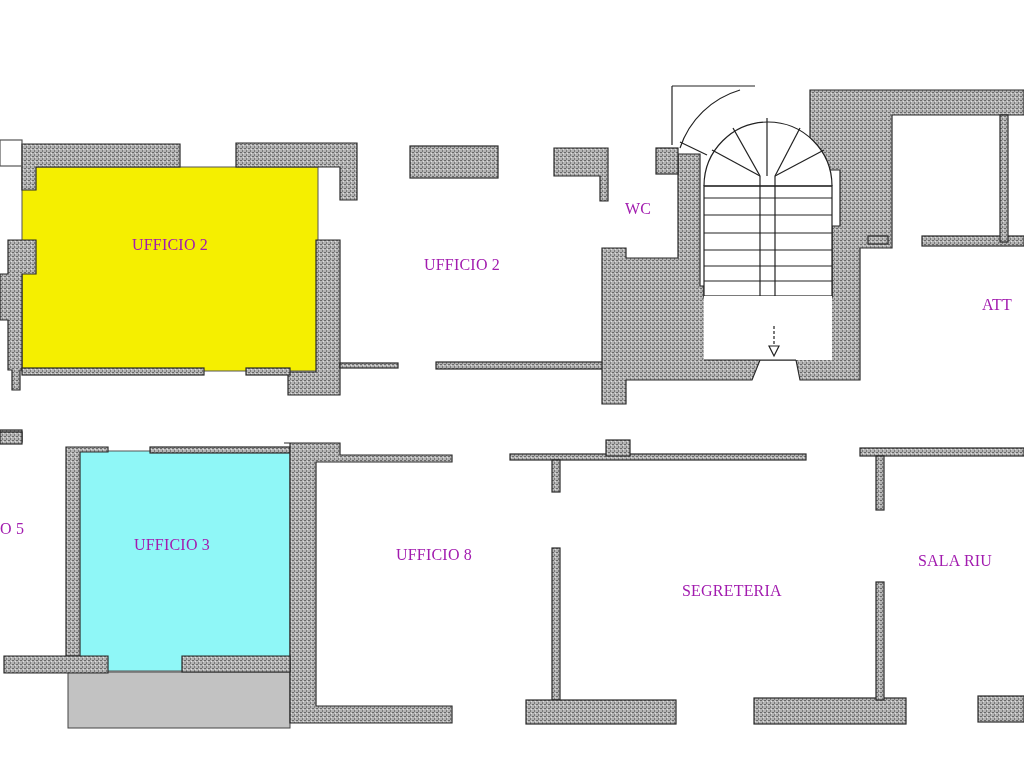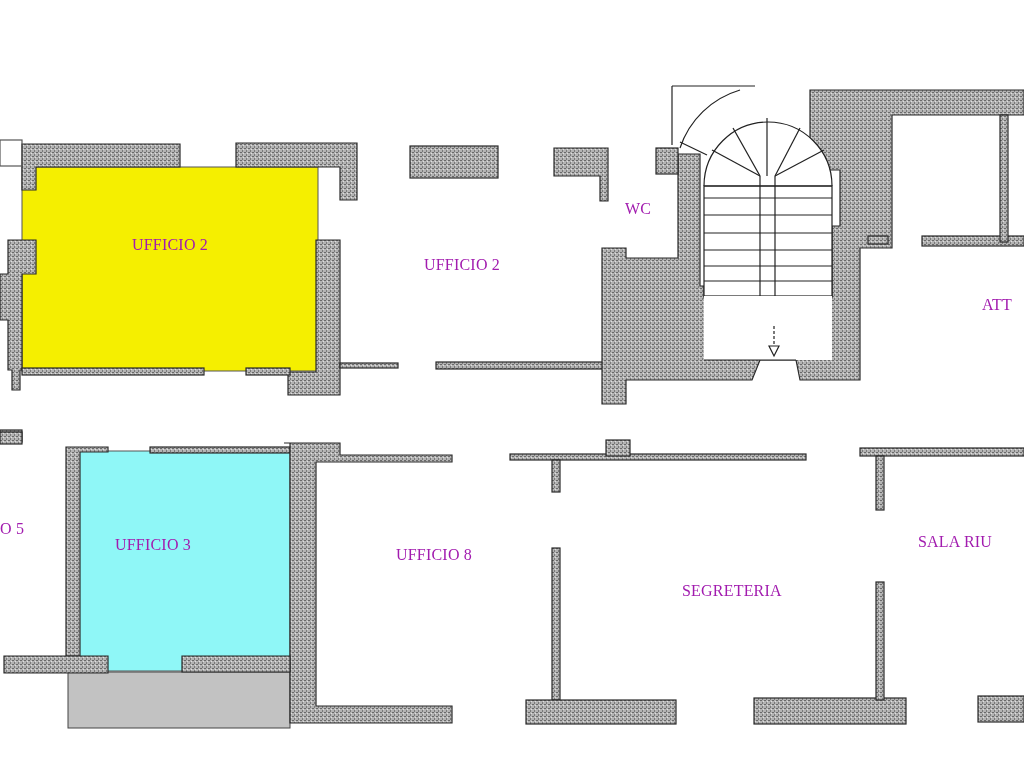--- a/index.html
+++ b/index.html
@@ -94,17 +94,17 @@
       <line x1="774" y1="326" x2="774" y2="356" stroke-dasharray="3,2"></line>
       <polygon points="769,346 779,346 774,356" fill="#fff"></polygon>
     </g>
   </svg>
 
   <div class="label" style="left:132px;top:236px;">UFFICIO 2</div>
   <div class="label" style="left:424px;top:256px;">UFFICIO 2</div>
   <div class="label" style="left:625px;top:200px;">WC</div>
   <div class="label" style="left:982px;top:296px;">ATT</div>
   <div class="label" style="left:0px;top:520px;">O 5</div>
-  <div class="label" style="left:115px;top:536px;">UFFICIO 3</div>
+  <div class="label" style="left:134px;top:536px;">UFFICIO 3</div>
   <div class="label" style="left:396px;top:546px;">UFFICIO 8</div>
   <div class="label" style="left:682px;top:582px;">SEGRETERIA</div>
-  <div class="label" style="left:918px;top:533px;">SALA RIU</div>
+  <div class="label" style="left:918px;top:552px;">SALA RIU</div>
 </div>
 
 </body></html>

